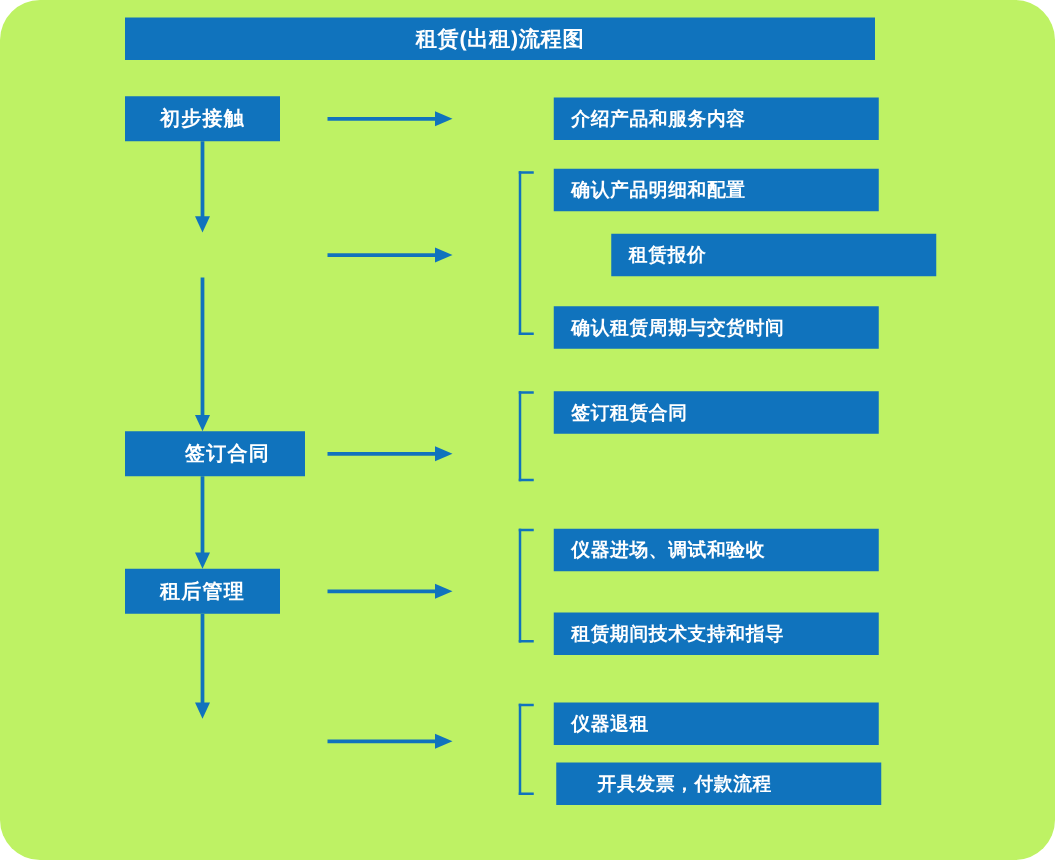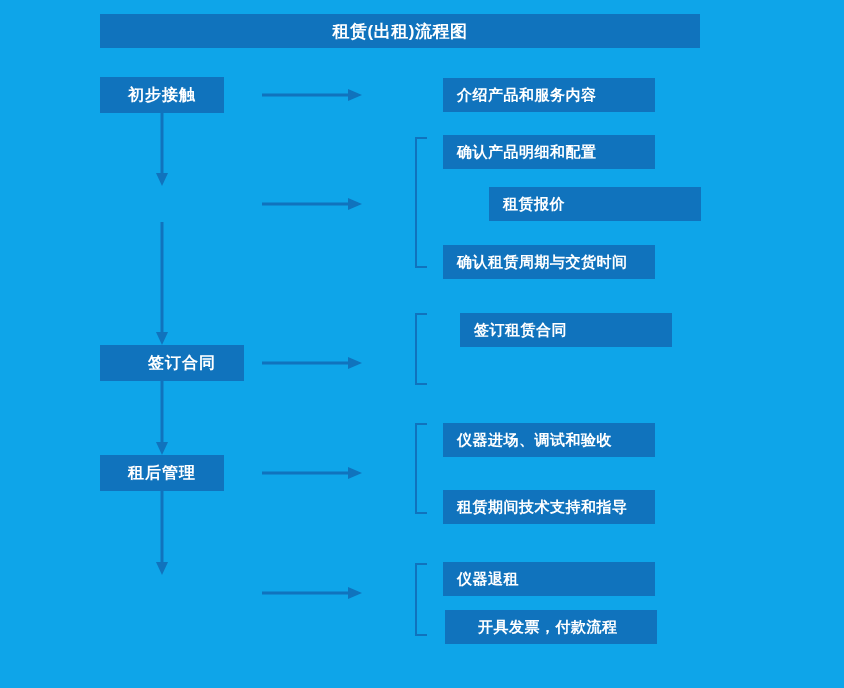--- a/index.html
+++ b/index.html
@@ -8,21 +8,22 @@
     background: #ffffff;
   }
   body {
     font-family: "Liberation Sans", "DejaVu Sans", sans-serif;
   }
   #canvas {
     position: relative;
     width: 844px;
     height: 688px;
     overflow: hidden;
-    background: #0ea5e9;
+    background: #bef264;
+    border-radius: 32px;
   }
   .title-bar {
     position: absolute;
     left: 100px;
     top: 14px;
     width: 600px;
     height: 34px;
     background: #1073bd;
     color: #ffffff;
     font-size: 17px;
@@ -48,21 +49,21 @@
   .detail-box {
     position: absolute;
     background: #1073bd;
     color: #ffffff;
     font-size: 15px;
     font-weight: bold;
     display: flex;
     align-items: center;
     padding-left: 14px;
     box-sizing: border-box;
-    width: 212px;
+    width: 260px;
     height: 34px;
     letter-spacing: 0.5px;
   }
   .h-arrow {
     position: absolute;
     height: 12px;
     width: 100px;
   }
   .v-arrow {
     position: absolute;
@@ -148,19 +149,19 @@
 
   <div class="bracket" style="left:415px; top:137px; height:131px;"></div>
   <div class="bracket" style="left:415px; top:313px; height:72px;"></div>
   <div class="bracket" style="left:415px; top:423px; height:91px;"></div>
   <div class="bracket" style="left:415px; top:563px; height:73px;"></div>
 
   <div class="detail-box" style="left:443px; top:78px;">介绍产品和服务内容</div>
   <div class="detail-box" style="left:443px; top:135px;">确认产品明细和配置</div>
   <div class="detail-box" style="left:443px; top:187px;margin-left:46px;">租赁报价</div>
   <div class="detail-box" style="left:443px; top:245px;">确认租赁周期与交货时间</div>
-  <div class="detail-box" style="left:443px; top:313px;margin-left:17px;">签订租赁合同</div>
+  <div class="detail-box" style="left:443px; top:313px;">签订租赁合同</div>
   <div class="detail-box" style="left:443px; top:423px;">仪器进场、调试和验收</div>
   <div class="detail-box" style="left:443px; top:562px;">仪器退租</div>
   <div class="detail-box" style="left:443px; top:490px;">租赁期间技术支持和指导</div>
   <div class="detail-box" style="left:445px; top:610px;padding-left:33px;">开具发票，付款流程</div>
 
 </div>
 
 </body></html>

